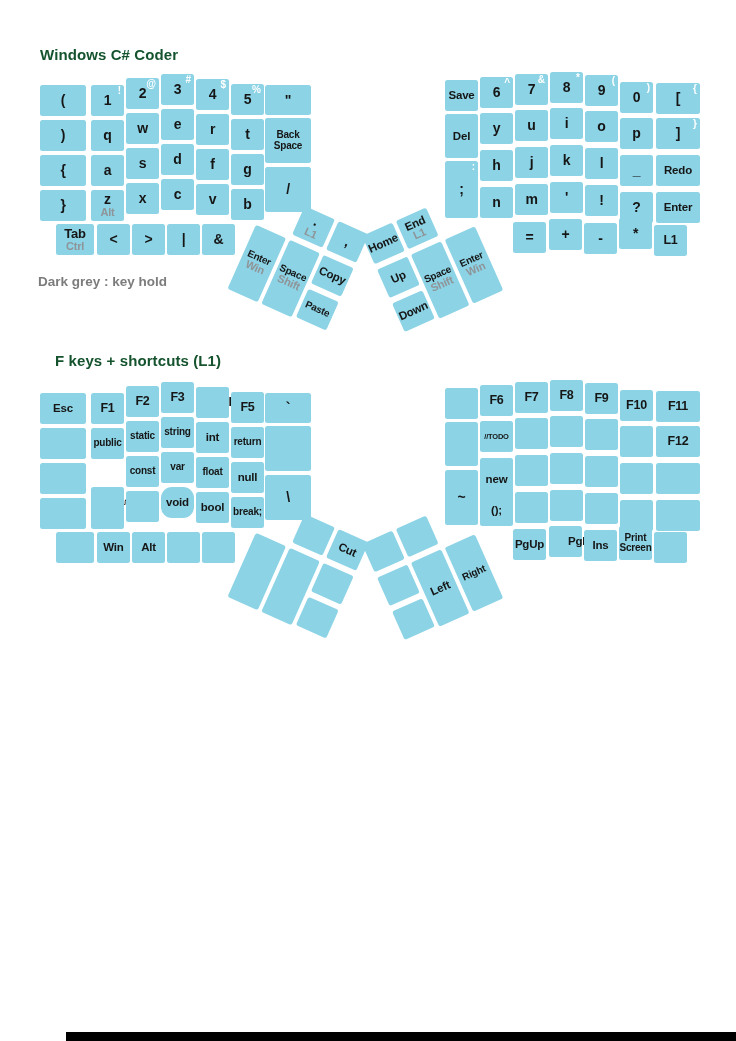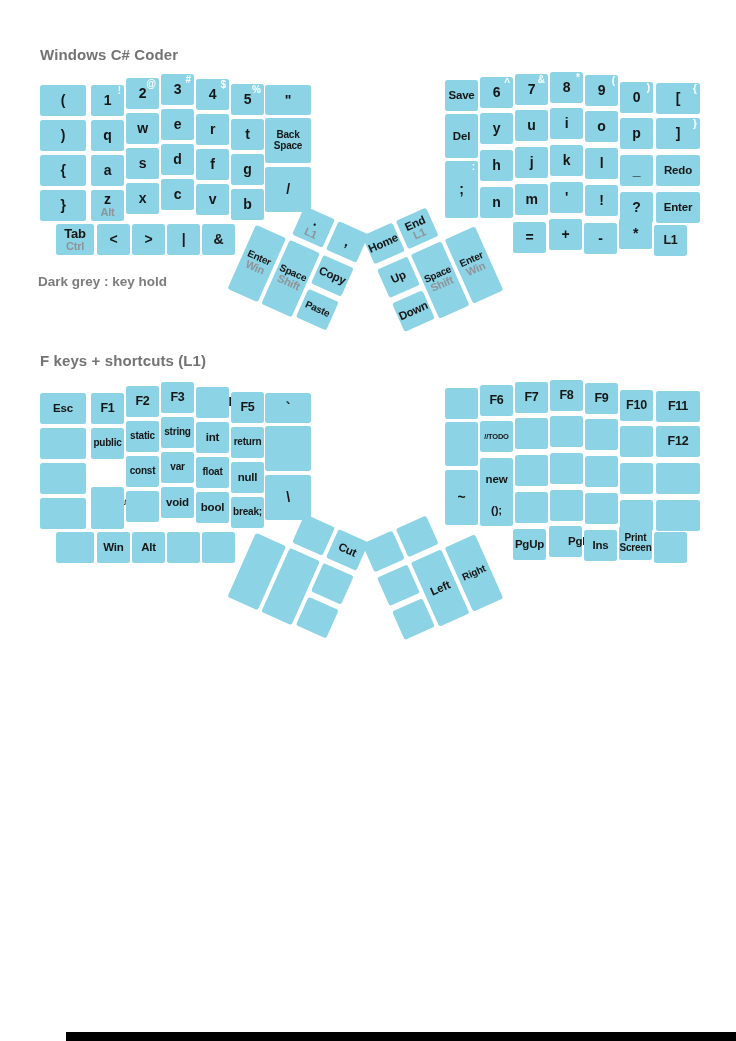--- a/index.html
+++ b/index.html
@@ -1,20 +1,20 @@
 <!DOCTYPE html>
 <html style="--key: #8bd3e5; --hold: #8f9498; --shift: #ffffff; --bar: #000000;"><head>
 <meta charset="utf-8">
 <style>
   html,body{margin:0;padding:0;background:#fff;}
   .page{position:relative;width:736px;height:1041px;background:#ffffff;overflow:hidden;
         font-family:"Liberation Sans", sans-serif;}
-  .title{position:absolute;margin:0;font-size:15px;font-weight:700;color:#737373;letter-spacing:.1px;}
+  .title{position:absolute;margin:0;font-size:15px;font-weight:700;color:#14532d;letter-spacing:.1px;}
   .t1{left:40px;top:46px;}
-  .t2{left:40px;top:352px;}
+  .t2{left:55px;top:352px;}
   .note{position:absolute;left:38px;top:274px;font-size:13.5px;font-weight:700;color:#7c7c7c;}
   .cluster{position:absolute;width:0;height:0;transform-origin:0 0;}
   .key{position:absolute;background:var(--key,#8bd3e5);border-radius:2.5px;
        display:flex;flex-direction:column;align-items:center;justify-content:center;
        font-weight:700;color:#161616;line-height:1.05;text-align:center;box-sizing:border-box;}
   .key .tap{white-space:pre-line;letter-spacing:-0.2px;}
   .key .hold{color:var(--hold,#8f9498);font-size:11px;letter-spacing:-0.2px;}
   .key .shift{position:absolute;top:0px;right:3px;color:var(--shift,#ffffff);font-size:10px;line-height:1.1;}
   .footer-bar{position:absolute;left:66px;top:1032px;width:670px;height:9px;background:var(--bar,#000);}
 </style>
@@ -307,21 +307,21 @@
     <div class="key" style="left: 126px; top: 491px; width: 33px; height: 31px;"></div>
     <div class="key" style="left: 161px; top: 382px; width: 33px; height: 31px;">
       <span class="tap" style="font-size: 12.5px;">F3</span>
     </div>
     <div class="key" style="left: 161px; top: 417px; width: 33px; height: 31px;">
       <span class="tap" style="font-size: 10px;">string</span>
     </div>
     <div class="key" style="left: 161px; top: 452px; width: 33px; height: 31px;">
       <span class="tap" style="font-size: 10px;">var</span>
     </div>
-    <div class="key" style="left: 161px; top: 487px; width: 33px; height: 31px;">
+    <div class="key" style="left: 161px; top: 487px; width: 33px; height: 31px; border-radius: 11px;">
       <span class="tap" style="font-size: 11.5px;">void</span>
     </div>
     <div class="key" style="left: 196px; top: 387px; width: 33px; height: 31px;">
       <span class="tap" style="font-size: 12.5px; margin-left: 46px;">F4</span>
     </div>
     <div class="key" style="left: 196px; top: 422px; width: 33px; height: 31px;">
       <span class="tap" style="font-size: 11.5px;">int</span>
     </div>
     <div class="key" style="left: 196px; top: 457px; width: 33px; height: 31px;">
       <span class="tap" style="font-size: 10px;">float</span>

